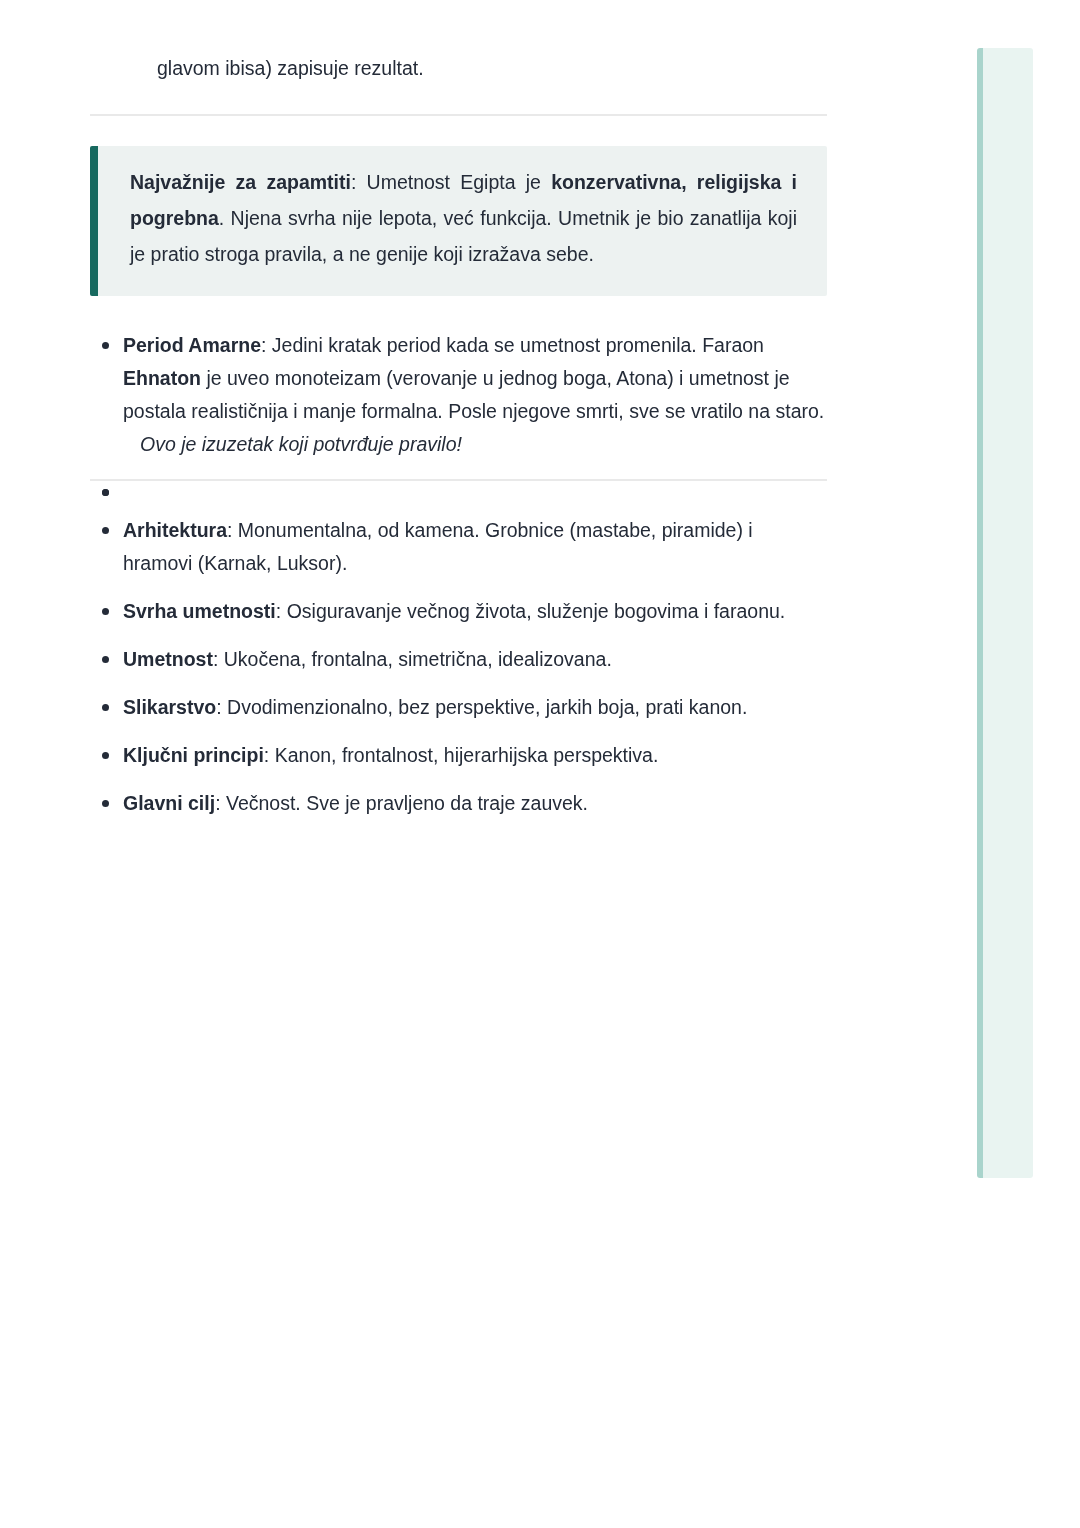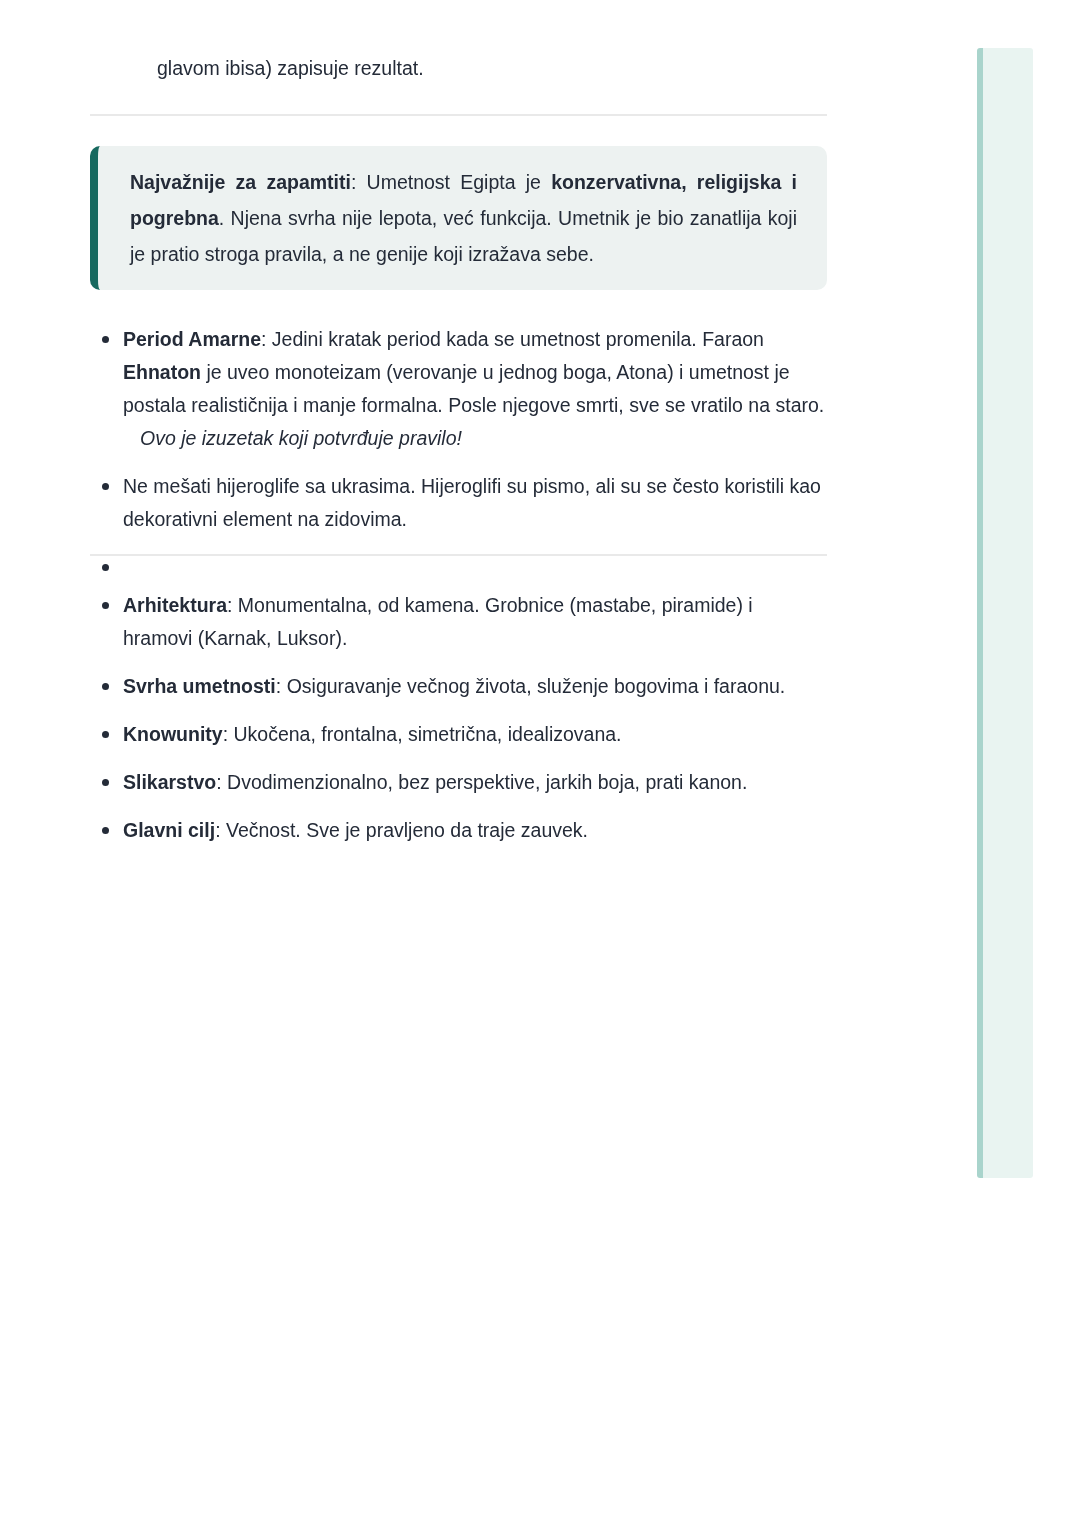--- a/index.html
+++ b/index.html
@@ -55,22 +55,22 @@
     font-size:29px;
     line-height:36px;
     font-weight:700;
     letter-spacing:-0.3px;
     color:var(--accent);
   }
   .callout{
     margin-top:30px;
     background:var(--callout-bg);
     border-left:8px solid var(--callout-border);
-    border-radius:10px;
-    padding:18px 30px 18px 32px;
+    border-radius:2px;
+    padding:18px 30px 24px 32px;
     font-size:19.5px;
     line-height:36px;
     text-align:justify;
   }
   ul.bullet-list{
     list-style:none;
     margin-top:33px;
   }
   ul.bullet-list li{
     position:relative;
@@ -111,32 +111,33 @@
 
     <p class="continuation">glavom ibisa) zapisuje rezultat.</p>
 
     <hr class="divider">
 
 
     <div class="callout"><span class="rb">Najvažnije za zapamtiti</span><span>: Umetnost Egipta je </span><span class="rb">konzervativna, religijska i pogrebna</span><span>. Njena svrha nije lepota, već funkcija. Umetnik je bio zanatlija koji je pratio stroga pravila, a ne genije koji izražava sebe.</span></div>
 
     <ul class="bullet-list">
       <li><span class="dot"></span><span class="rb">Period Amarne</span><span>: Jedini kratak period kada se umetnost promenila. Faraon </span><span class="rb">Ehnaton</span><span> je uveo monoteizam (verovanje u jednog boga, Atona) i umetnost je postala realističnija i manje formalna. Posle njegove smrti, sve se vratilo na staro. </span><span class="ri">Ovo je izuzetak koji potvrđuje pravilo!</span></li>
-      <li><span class="dot"></span><span>Ne mešati hijeroglife sa ukrasima. Hijeroglifi su pismo, ali su se često koristili kao dekorativni element na zidovima.</span></li>
+      <li><span class="dot"></span></li>
       <li><span class="dot"></span></li>
     </ul>
 
     <hr class="divider second">
 
 
     <ul class="bullet-list">
       <li><span class="dot"></span><span class="rb">Arhitektura</span><span>: Monumentalna, od kamena. Grobnice (mastabe, piramide) i hramovi (Karnak, Luksor).</span></li>
       <li><span class="dot"></span><span class="rb">Svrha umetnosti</span><span>: Osiguravanje večnog života, služenje bogovima i faraonu.</span></li>
-      <li><span class="dot"></span><span class="rb">Knowunity</span><span>: Ukočena, frontalna, simetrična, idealizovana.</span></li>
+      <li><span class="dot"></span><span class="rb">Umetnost</span><span>: Ukočena, frontalna, simetrična, idealizovana.</span></li>
       <li><span class="dot"></span><span class="rb">Slikarstvo</span><span>: Dvodimenzionalno, bez perspektive, jarkih boja, prati kanon.</span></li>
+      <li><span class="dot"></span><span class="rb">Ključni principi</span><span>: Kanon, frontalnost, hijerarhijska perspektiva.</span></li>
       <li><span class="dot"></span><span class="rb">Glavni cilj</span><span>: Večnost. Sve je pravljeno da traje zauvek.</span></li>
     </ul>
 
   </div>
 
   <div class="footer">(c) Knowunity 2025</div>
 
 </div>
 
 </body></html>

